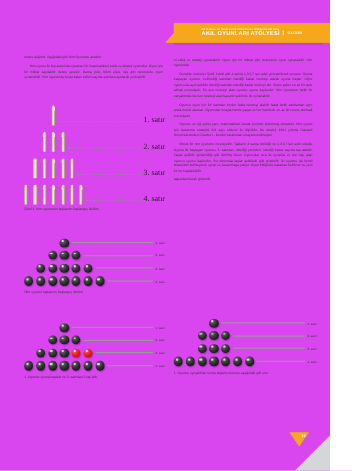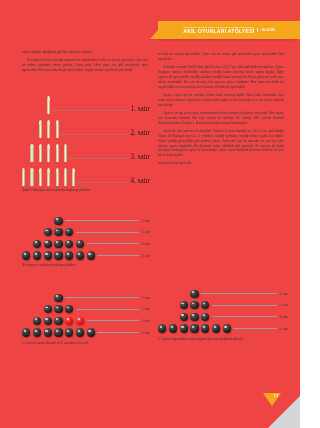--- a/index.html
+++ b/index.html
@@ -11,21 +11,21 @@
     height: 428px;
     background: #ffffff;
     font-family: "Liberation Sans", sans-serif;
     position: relative;
     overflow: hidden;
   }
 
   .page {
     position: absolute;
     inset: 0;
-    background: #ef4444;
+    background: #d946ef;
     text-decoration: underline;
   }
 
   
   .ribbon {
     position: absolute;
     top: 21px;
     left: 150px;
     width: 150px;
     height: 18px;

